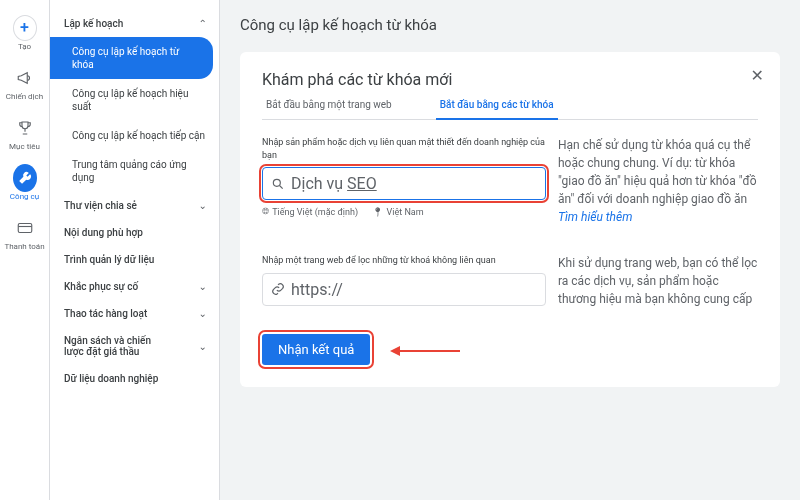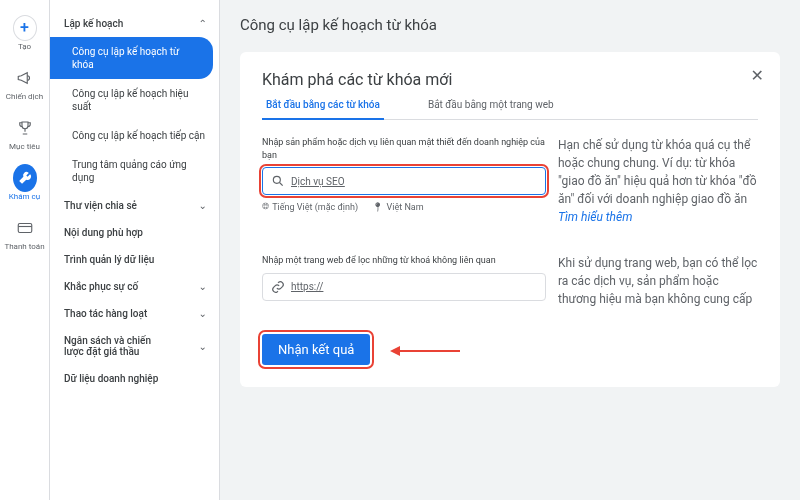--- a/index.html
+++ b/index.html
@@ -36,21 +36,21 @@
   .cols { display: flex; gap: 12px; }
   .col-l { flex: 1; }
   .col-r { width: 200px; font-size: 12px; color: #5f6368; line-height: 1.5; }
   .col-r a { color: #1a73e8; text-decoration: none; font-style: italic; }
 
   .label { font-size: 9px; color: #3c4043; margin-bottom: 6px; line-height: 1.4; }
 
   .input-wrap { border: 1px solid #1a73e8; border-radius: 4px; display: flex; align-items: center; padding: 6px 8px; gap: 6px; outline: 2px solid #e94235; outline-offset: 1px; }
   .input-wrap.plain { border: 1px solid #dadce0; outline: none; }
   .input-icon { color: #5f6368; font-size: 12px; }
-  .input-text { font-size: 10px; color: #5f6368; flex: 1; text-decoration: underline; }
+  .input-text { font-size: 16px; color: #5f6368; flex: 1; }
   .input-text u { color: #5f6368; }
 
   .meta-row { display: flex; gap: 14px; font-size: 9px; color: #5f6368; margin-top: 6px; align-items: center; }
   .meta-row span { display: flex; align-items: center; gap: 3px; }
 
   .section2 { margin-top: 28px; }
 
   .submit { display: inline-block; background: #1a73e8; color: #fff; font-size: 13px; padding: 8px 16px; border-radius: 3px; margin-top: 26px; cursor: pointer; outline: 2px solid #e94235; outline-offset: 2px; }
 
   .arrow { display: inline-block; margin-left: 16px; vertical-align: middle; }
@@ -90,21 +90,21 @@
     <span>Mục tiêu</span>
   </div>
   <div class="rail-item active">
     <div class="rail-icon">
       <div class="wrench-bg">
         <svg width="14" height="14" viewBox="0 0 24 24" fill="#fff">
             <path d="M22 6.92l-1.41-1.41-4.24 4.24-2.12-2.12 4.24-4.24L17.06 2A6 6 0 009.2 9.86L2 17.06 6.94 22l7.2-7.2A6 6 0 0022 6.92z"></path>
           </svg>
       </div>
     </div>
-    <span>Khám cụ</span>
+    <span>Công cụ</span>
   </div>
   <div class="rail-item">
     <div class="rail-icon">
       <svg width="18" height="18" viewBox="0 0 24 24" fill="none" stroke="#5f6368" stroke-width="1.5">
           <rect x="3" y="6" width="18" height="12" rx="2"></rect>
           <path d="M3 10h18"></path>
         </svg>
     </div>
     <span>Thanh toán</span>
   </div>
@@ -148,22 +148,22 @@
 </div>
 
 <div class="main">
   <div class="page-title">Công cụ lập kế hoạch từ khóa</div>
 
   <div class="card">
     <div class="close-x">✕</div>
     <div class="card-title">Khám phá các từ khóa mới</div>
 
     <div class="tabs">
+      <div class="tab">Bắt đầu bằng một trang web</div>
       <div class="tab active">Bắt đầu bằng các từ khóa</div>
-      <div class="tab">Bắt đầu bằng một trang web</div>
     </div>
 
     <div class="cols">
       <div class="col-l">
         <div class="label">Nhập sản phẩm hoặc dịch vụ liên quan mật thiết đến doanh nghiệp của bạn</div>
         <div class="input-wrap">
           <span class="input-icon">
             <svg width="14" height="14" viewBox="0 0 24 24" fill="none" stroke="#5f6368" stroke-width="2">
                 <circle cx="10" cy="10" r="6"></circle>
                 <path d="M20 20l-5-5"></path>

